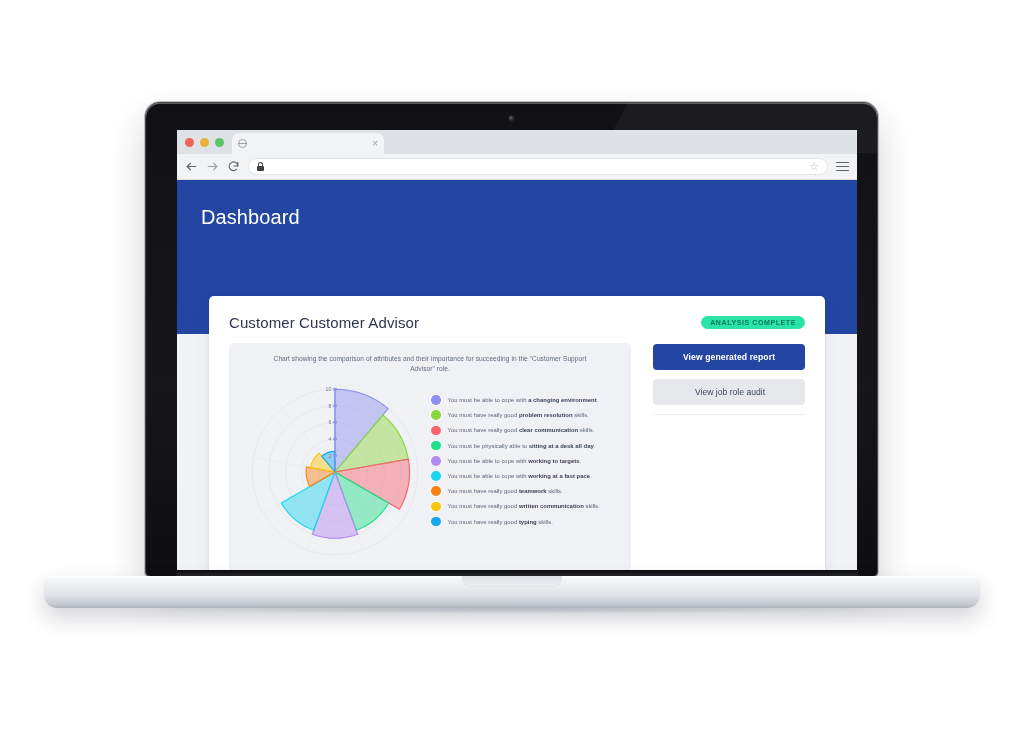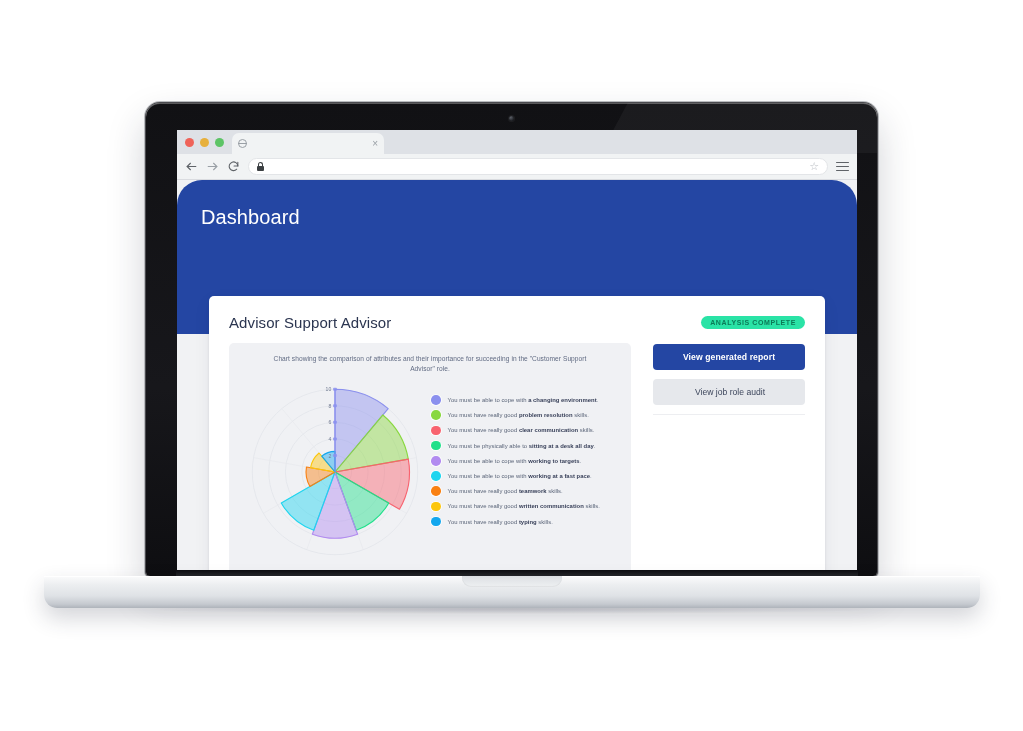--- a/index.html
+++ b/index.html
@@ -114,21 +114,21 @@
   .lock { width: 7px; height: 9px; position: relative; flex: 0 0 auto; }
   .lock-body { position: absolute; bottom: 0; width: 7px; height: 5px; background: #3c4043; border-radius: 1px; }
   .lock-shackle { position: absolute; top: 0; left: 1.3px; width: 4.4px; height: 5px;
                   border: 1.3px solid #3c4043; border-bottom: 0; border-radius: 3px 3px 0 0; }
   .omnibox-url { flex:1; font-size: 8px; color: #202124; overflow:hidden; white-space:nowrap; }
   .star { color: #bdc1c6; font-size: 11px; line-height: 1; }
   .burger { width: 13px; display: flex; flex-direction: column; gap: 2.5px; flex: 0 0 auto; }
   .burger i { display: block; height: 1.5px; background: #5f6368; border-radius: 1px; }
 
   
-  .viewport { position: relative; height: 390px; background: #f1f2f4; overflow: hidden; border-radius: 25px; }
+  .viewport { position: relative; height: 390px; background: #f1f2f4; overflow: hidden; }
   .app-header {
     background: #2446A3; height: 154px; padding: 26px 24px 0 24px;
   }
   .app-title { color: #ffffff; font-size: 20px; font-weight: 400; letter-spacing: .1px; }
 
   .card {
     position: absolute; left: 32px; top: 116px; right: 32px;
     background: #ffffff; border-radius: 5px;
     box-shadow: 0 1px 3px rgba(25,35,70,.10), 0 6px 18px rgba(25,35,70,.06);
     padding: 18px 20px 20px 20px;
@@ -232,21 +232,21 @@
 
     <div class="viewport">
 
       <div class="app-header">
         <div class="app-title">Dashboard</div>
       </div>
 
       <div class="card">
 
         <div class="card-top">
-          <div class="card-title">Advisor Support Advisor</div>
+          <div class="card-title">Customer Customer Advisor</div>
           <div class="badge">ANALYSIS COMPLETE</div>
         </div>
 
         <div class="card-body">
 
           <div class="chart-panel">
             <div class="chart-caption">Chart showing the comparison of attributes and their importance for succeeding in the "Customer Support Advisor" role.</div>
             <div class="chart-row">
               <div class="polar-wrap">
                 <svg id="polar-svg" viewBox="0 0 200 200" width="188" height="188">

